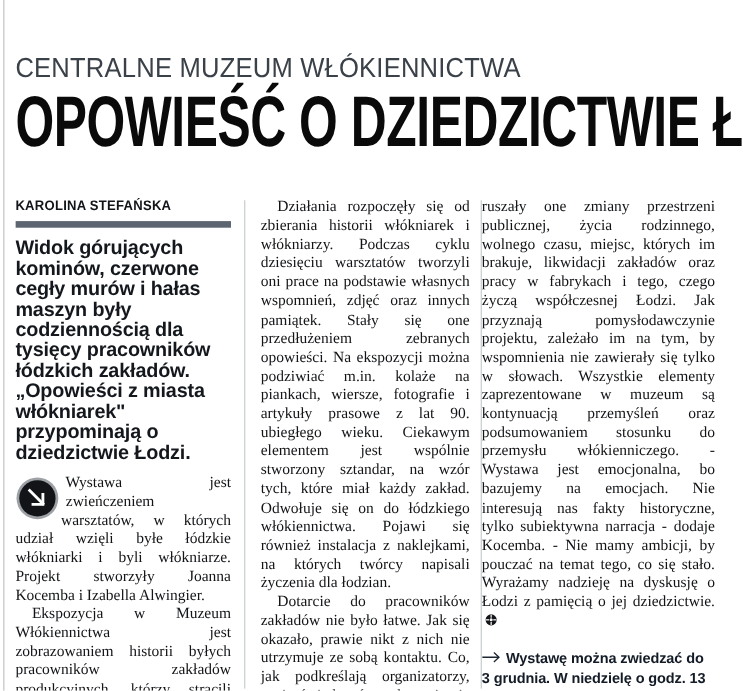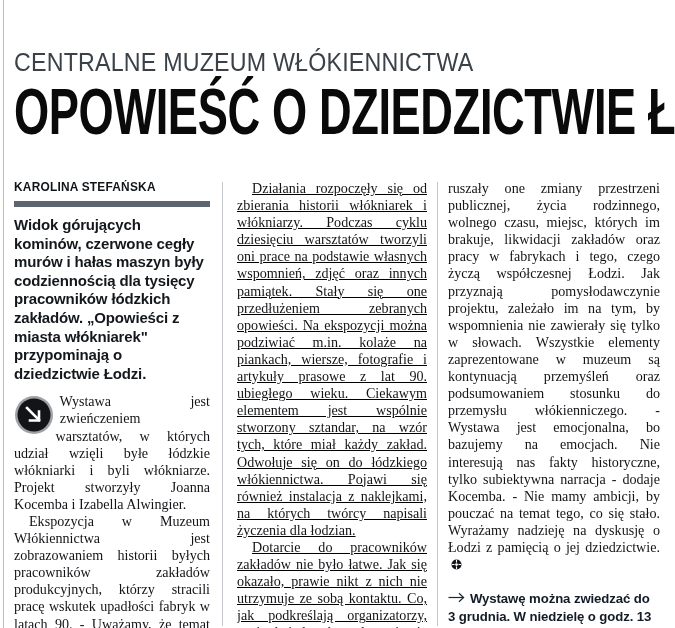--- a/index.html
+++ b/index.html
@@ -70,22 +70,22 @@
     height: 448px;
     padding-left: 28px;
   }
   .col {
     position: absolute;
     top: 0;
     height: 448px;
     overflow: hidden;
   }
   .col-1 { left: 14px;  width: 196px; }
-  .col-2 { left: 237px; width: 190px; text-decoration: underline; }
-  .col-3 { left: 448px; width: 212px; }
+  .col-2 { left: 237px; width: 190px; }
+  .col-3 { left: 438px; width: 212px; }
 
   .col-divider {
     position: absolute;
     top: 2px;
     width: 1px;
     height: 444px;
     background: #c4c7cb;
   }
   .div-1 { left: 222px; }
   .div-2 { left: 437px; }
@@ -107,21 +107,21 @@
     height: 6px;
     background: #5d6670;
     margin-top: 7px;
     margin-bottom: 9px;
   }
 
   
   .lead {
     font-family: "Liberation Sans", sans-serif;
     font-weight: 700;
-    font-size: 15px;
+    font-size: 18px;
     line-height: 18.6px;
     color: #14181d;
     letter-spacing: -0.15px;
     margin-bottom: 10px;
   }
 
   
   .body-text {
     font-family: "Liberation Serif", serif;
     font-size: 14.1px;

